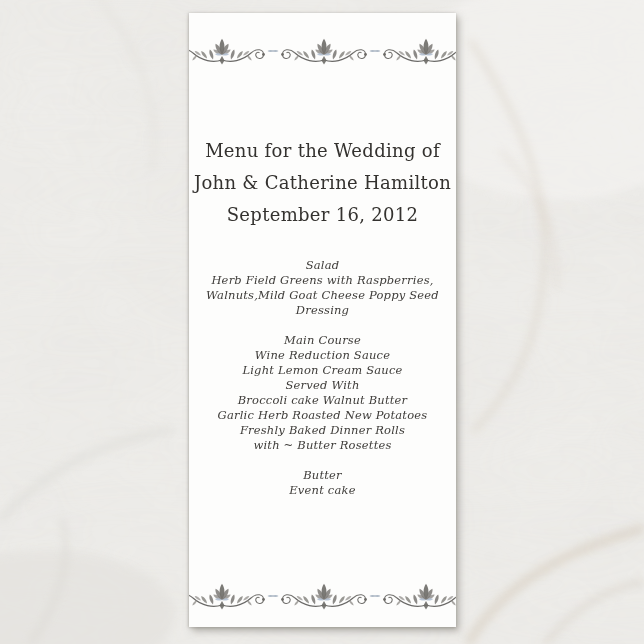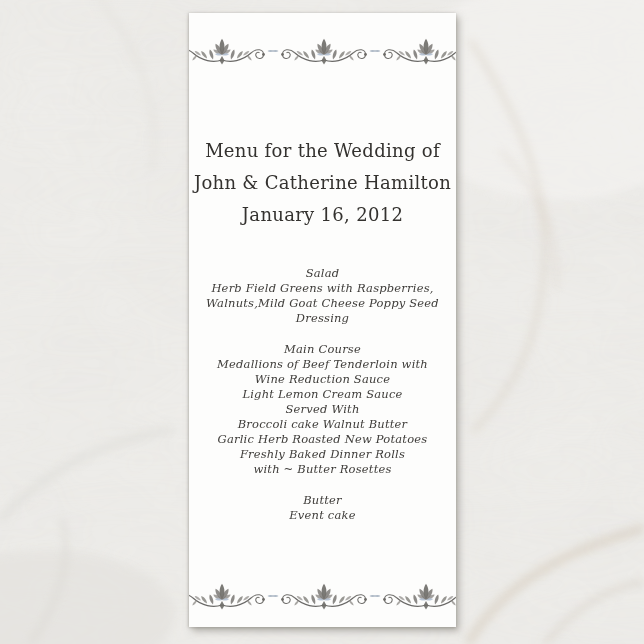--- a/index.html
+++ b/index.html
@@ -19,21 +19,21 @@
   .ornament-bottom{bottom:15px;}
   .menu-header{
     position:absolute;top:106px;left:0;width:100%;text-align:center;
     font-size:18px;line-height:32px;color:#34322f;letter-spacing:0.3px;margin-top:16px;
   }
   .menu-header p{margin:0;}
   .menu-body{
     position:absolute;top:237px;left:0;width:100%;text-align:center;
     font-style:italic;font-size:11.5px;line-height:15px;color:#3e3c39;letter-spacing:0.2px;
   }
-  .menu-section{margin:16px;font-style:italic;}
+  .menu-section{margin:8px;font-style:italic;}
   .menu-section + .menu-section{margin-top:15px;}
   .menu-section h3,.menu-section p{margin:0;font-size:inherit;font-weight:normal;line-height:inherit;}
 </style>
 </head>
 <body>
 
 <div class="scene">
 
   <svg class="bg-svg" width="644" height="644" viewBox="0 0 644 644" aria-hidden="true">
     <defs>
@@ -96,34 +96,33 @@
         </g>
       </defs>
       <use href="#fmotif" transform="translate(-18 0)"></use>
       <use href="#fmotif" transform="translate(84 0)"></use>
       <use href="#fmotif" transform="translate(186 0)"></use>
     </svg>
 
     <div class="menu-header">
       <p>Menu for the Wedding of</p>
       <p>John &amp; Catherine Hamilton</p>
-      <p>January 16, 2012</p>
+      <p>September 16, 2012</p>
     </div>
 
     <div class="menu-body">
 
       <div class="menu-section">
         <h3>Salad</h3>
         <p>Herb Field Greens with Raspberries,</p>
         <p>Walnuts,Mild Goat Cheese Poppy Seed Dressing</p>
       </div>
 
       <div class="menu-section">
         <h3>Main Course</h3>
-        <p>Medallions of Beef Tenderloin with</p>
         <p>Wine Reduction Sauce</p>
         <p>Light Lemon Cream Sauce</p>
         <p>Served With</p>
         <p>Broccoli cake Walnut Butter</p>
         <p>Garlic Herb Roasted New Potatoes</p>
         <p>Freshly Baked Dinner Rolls</p>
         <p>with ~ Butter Rosettes</p>
       </div>
 
       <div class="menu-section">

